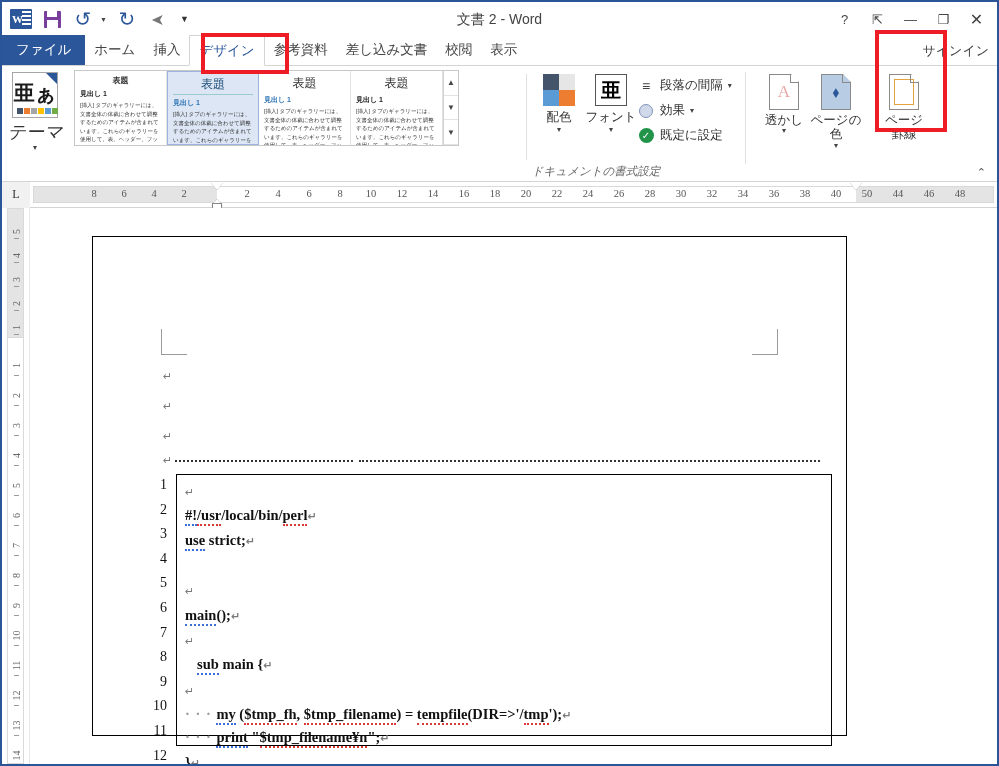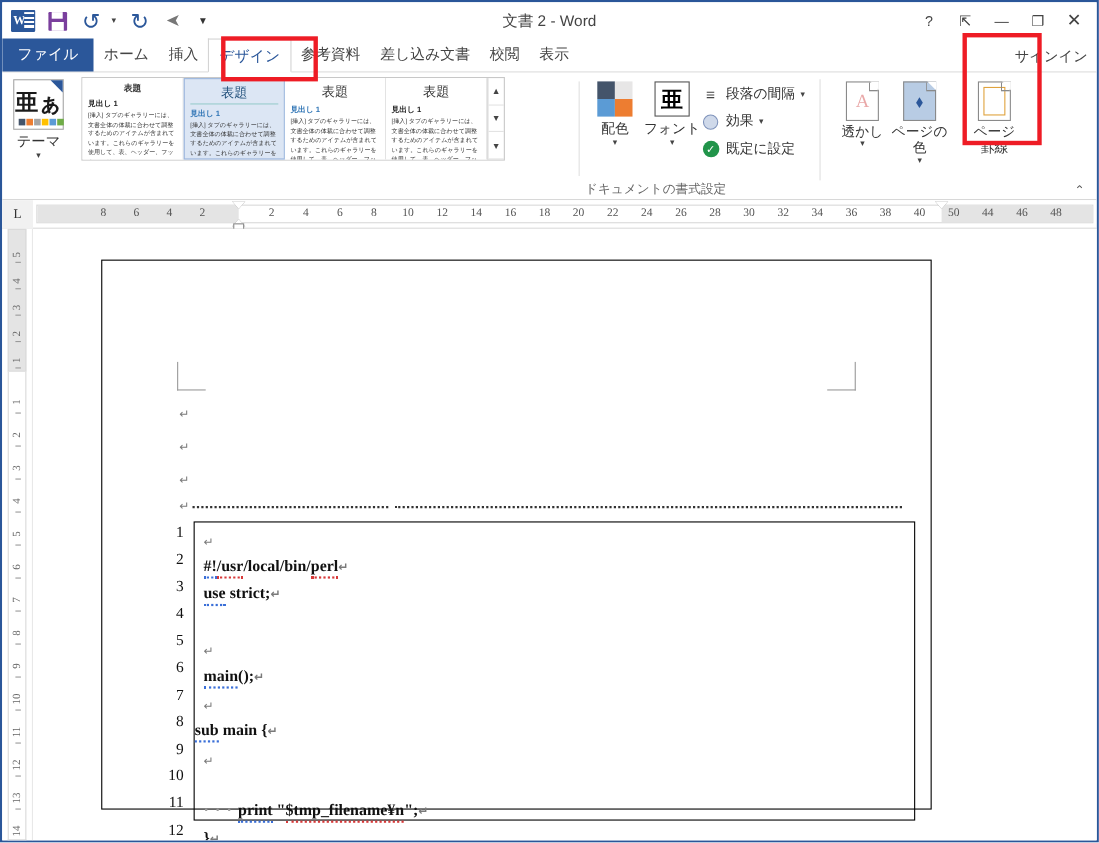--- a/index.html
+++ b/index.html
@@ -136,21 +136,21 @@
     height: 116px;
     background: #fff;
     border-bottom: 1px solid #d4d4d4;
     display: flex;
   }
   .rgroup { position: relative; display: flex; flex-direction: column; }
   .rgroup-body { display: flex; align-items: flex-start; padding-top: 4px; }
   .rgroup-label {
     position: absolute; bottom: 2px; left: 0; right: 0;
     text-align: center;
-    font-size: 11.5px; color: #666;
+    font-size: 11.5px; color: #666; font-style: italic;
   }
   .sep { width: 1px; background: #e0e0e0; margin: 4px 0 22px 0; }
 
   
   .theme-btn {
     width: 66px;
     display: flex; flex-direction: column; align-items: center;
     padding-top: 2px;
   }
   .theme-thumb {
@@ -169,21 +169,21 @@
   .theme-thumb .aa {
     font-size: 21px; font-weight: bold; color: #1a1a1a;
     font-family: "DejaVu Sans", sans-serif; line-height: 1;
     margin-top: -4px;
   }
   .theme-thumb .sw {
     position: absolute; bottom: 3px; left: 4px;
     display: flex; gap: 1px;
   }
   .theme-thumb .sw i { width: 6px; height: 6px; display: block; }
-  .theme-lbl { font-size: 13px; color: #333; margin-top: 2px; }
+  .theme-lbl { font-size: 18px; color: #333; margin-top: 2px; font-style: italic; }
   .caret-sm { font-size: 8px; color: #444; line-height: 8px; }
 
   
   .gallery {
     display: flex; align-items: stretch;
     border: 1px solid #c8c8c8;
     height: 76px;
     margin-left: 6px;
     background: #fff;
   }
@@ -751,22 +751,23 @@
 
         </div>
 
         <span class="pilcrow" style="left:92px; top:249px;">↵</span>
 
         <div class="codeline" style="left:92px; top:271px;"><span class="sq-blue">#!</span><span class="sq-red">/usr</span>/local/bin/<span class="sq-red">perl</span><span class="cr">↵</span></div>
         <div class="codeline" style="left:92px; top:296px;"><span class="sq-blue">use</span> strict;<span class="cr">↵</span></div>
         <span class="pilcrow" style="left:92px; top:348px;">↵</span>
         <div class="codeline" style="left:92px; top:371px;"><span class="sq-blue">main</span>();<span class="cr">↵</span></div>
         <span class="pilcrow" style="left:92px; top:398px;">↵</span>
-        <div class="codeline" style="left:84px; top:420px;"><span class="sq-blue">sub</span> main {<span class="cr">↵</span></div>
+        <div class="codeline" style="left:104px; top:420px;"><span class="sq-blue">sub</span> main {<span class="cr">↵</span></div>
         <span class="pilcrow" style="left:92px; top:448px;">↵</span>
+        <div class="codeline" style="left:92px; top:470px;"><span class="tabdots">· · · </span><span class="sq-blue">my</span> (<span class="sq-red">$tmp_fh</span>, <span class="sq-red">$tmp_filename</span>) = <span class="sq-red">tempfile</span>(DIR=&gt;'/<span class="sq-red">tmp</span>');<span class="cr">↵</span></div>
         <div class="codeline" style="left:92px; top:493px;"><span class="tabdots">· · · </span><span class="sq-blue">print</span> "<span class="sq-red">$tmp_filename¥n</span>";<span class="cr">↵</span></div>
         <div class="codeline" style="left:92px; top:518px;">}<span class="cr">↵</span></div>
 
       </div>
       <div class="vscroll"></div>
     </div>
   </div>
 
 </div>
 

